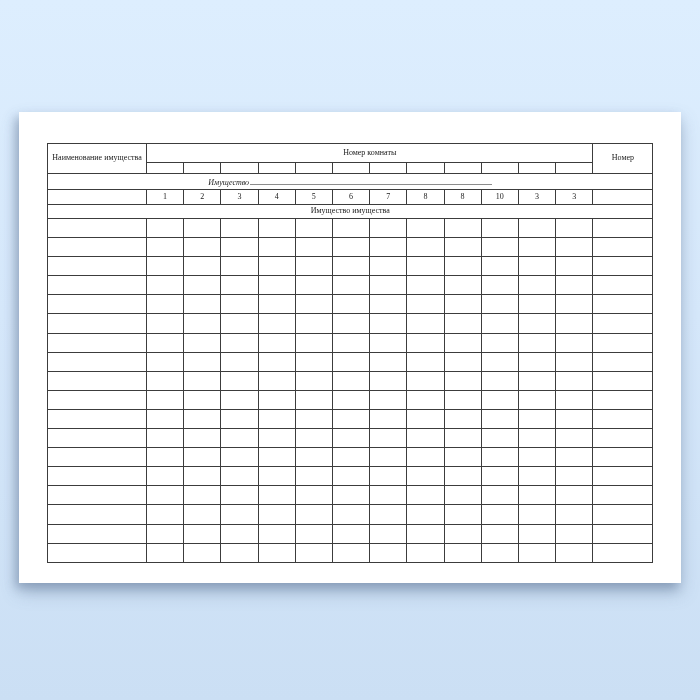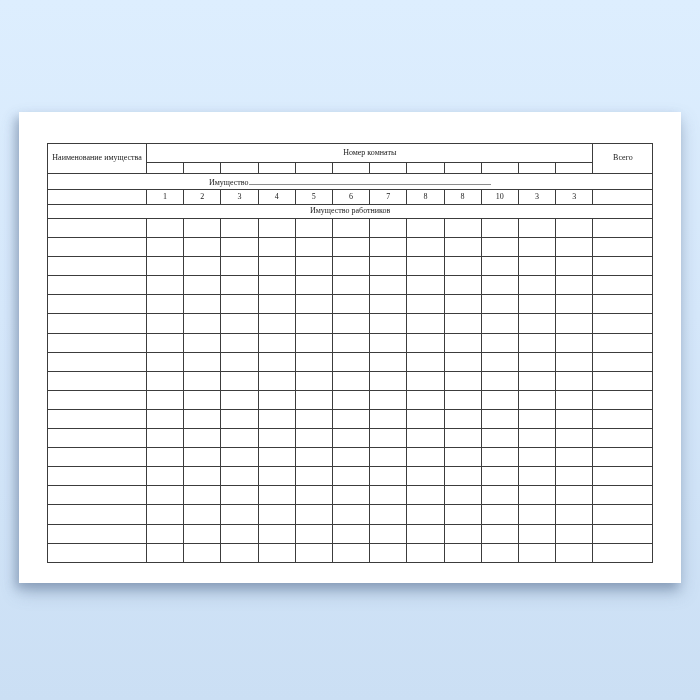--- a/index.html
+++ b/index.html
@@ -48,21 +48,21 @@
   }
   col.col-name  { width: 99px; }
   col.col-room  { width: 37.2px; }
   col.col-total { width: 60px; }
   tr.h1       { height: 19px; }
   tr.h2       { height: 11px; }
   tr.prop-row { height: 16px; }
   tr.nums-row { height: 15px; }
   tr.sect-row { height: 14px; }
   tr.body-row { height: 19.1px; }
-  td.prop-line-cell { font-size: 8.5px; }
+  td.prop-line-cell { font-size: 8.5px; font-style: italic; }
   td.header-cell { font-size: 8px; }
   .fill-line {
     display: inline-block;
     width: 242px;
     height: 8px;
     border-bottom: 1.6px solid var(--fill-line, #8c8c8c);
     margin-left: 1px;
     vertical-align: baseline;
   }
 </style>
@@ -74,21 +74,21 @@
     <table class="sheet">
       <colgroup>
         <col class="col-name">
         <col class="col-room" span="12">
         <col class="col-total">
       </colgroup>
       <tbody id="sheet-tbody">
         <tr class="h1">
           <td class="header-cell" rowspan="2">Наименование имущества</td>
           <td class="header-cell" colspan="12">Номер комнаты</td>
-          <td class="header-cell" rowspan="2">Всего</td>
+          <td class="header-cell" rowspan="2">Номер</td>
         </tr>
         <tr class="h2" id="subcols-row">
             <td></td>
             <td></td>
             <td></td>
             <td></td>
             <td></td>
             <td></td>
             <td></td>
             <td></td>
@@ -112,21 +112,21 @@
             <td>6</td>
             <td>7</td>
             <td>8</td>
             <td>8</td>
             <td>10</td>
             <td>3</td>
             <td>3</td>
             <td></td>
           </tr>
         <tr class="sect-row">
-          <td colspan="14">Имущество работников</td>
+          <td colspan="14">Имущество имущества</td>
         </tr>
 
       <tr class="body-row">
             <td></td>
             <td></td>
             <td></td>
             <td></td>
             <td></td>
             <td></td>
             <td></td>

